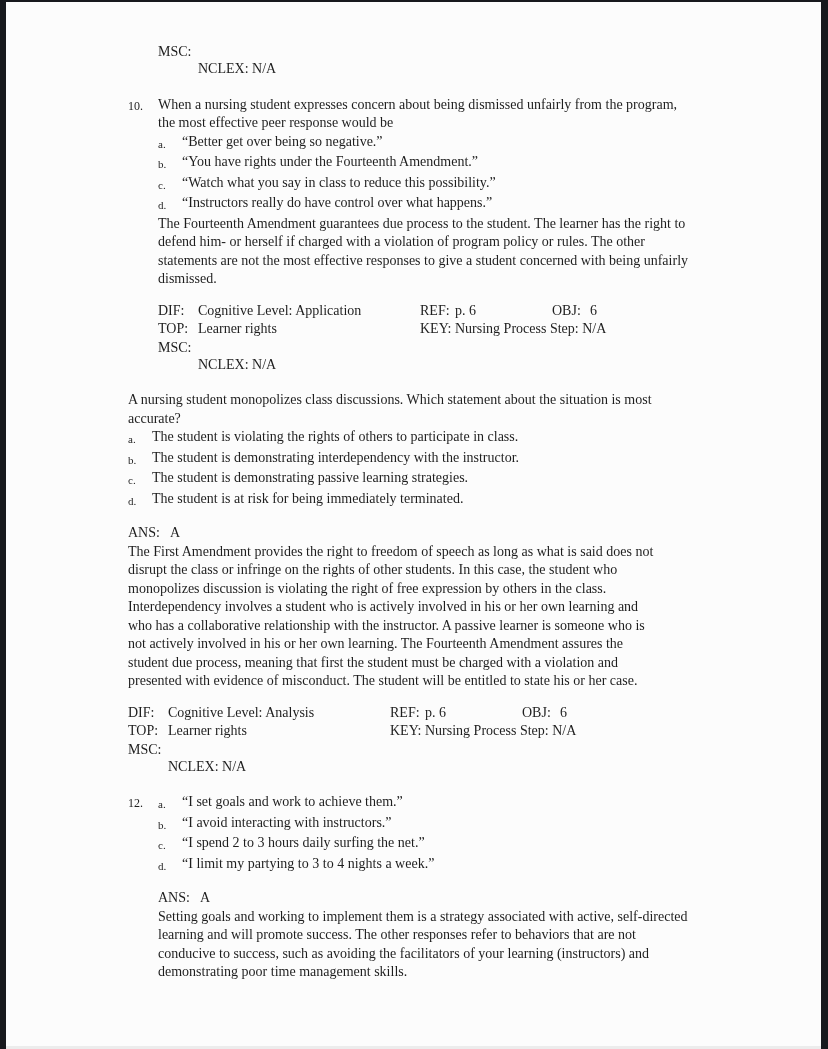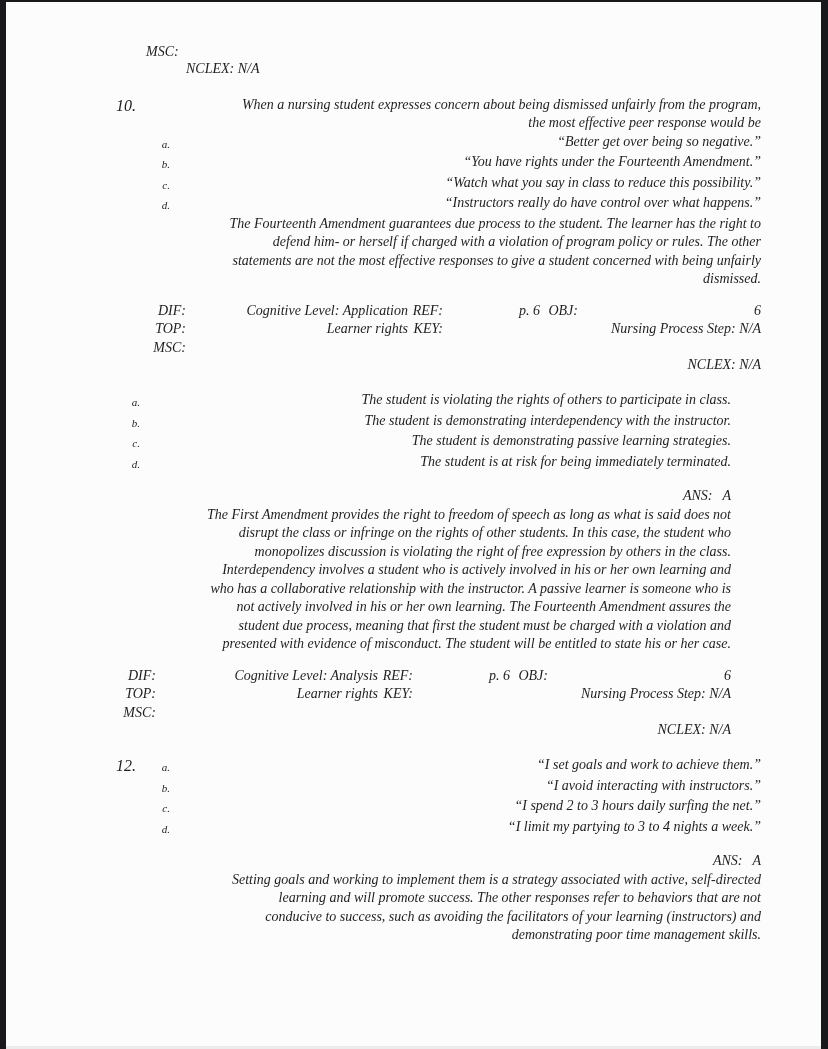--- a/index.html
+++ b/index.html
@@ -14,46 +14,45 @@
     color: #1e1e1e;
   }
   .edge { position: absolute; background: #17191d; }
   .edge-left  { left: 0; top: 0; width: 6px; height: 1049px; }
   .edge-right { right: 0; top: 0; width: 7px; height: 1049px; }
   .edge-top   { left: 0; top: 0; width: 828px; height: 2px; }
   .edge-bottom{ left: 6px; right: 7px; bottom: 0; height: 3px; background: #ececec; }
 
   .content {
     position: absolute;
-    left: 116px;
+    left: 128px;
     top: 43px;
     width: 645px;
     font-size: 14px;
     line-height: 18.5px;
-    font-style: italic;
   }
 
   .meta-grid {
     display: grid;
     grid-template-columns: 40px 222px 35px 97px 38px 1fr;
     margin-top: 13px;
   }
   .meta-grid.leading { margin-top: 0; margin-left: 30px; }
   .m-span2 { grid-column: 2 / 7; margin-top: 17px; }
   .m-span4 { grid-column: 4 / 7; }
 
   .question { margin-top: 17px; }
   .q-row { display: flex; }
   .q-num {
     width: 30px;
     flex: 0 0 30px;
-    font-size: 16px;
+    font-size: 12px;
     padding-top: 1px;
   }
-  .q-body { flex: 1 1 auto; max-width: 615px; text-align: right; }
+  .q-body { flex: 1 1 auto; max-width: 615px; }
   .q-stem { white-space: pre-wrap; }
 
   .option { display: flex; }
   .opt-letter {
     width: 24px;
     flex: 0 0 24px;
     font-size: 11px;
     padding-top: 2px;
   }
   .opt-text { flex: 1 1 auto; }
@@ -118,20 +117,22 @@
             <span>MSC:</span>
             <span class="m-span2">NCLEX: N/A</span>
           </div>
         </div>
       </div>
     </section>
 
     <section class="question">
       <div class="q-row">
         <div class="q-body">
+          <div class="q-stem">A nursing student monopolizes class discussions. Which statement about the situation is most
+accurate?</div>
           <div class="option">
             <span class="opt-letter">a.</span>
             <span class="opt-text">The student is violating the rights of others to participate in class.</span>
           </div>
           <div class="option">
             <span class="opt-letter">b.</span>
             <span class="opt-text">The student is demonstrating interdependency with the instructor.</span>
           </div>
           <div class="option">
             <span class="opt-letter">c.</span>

